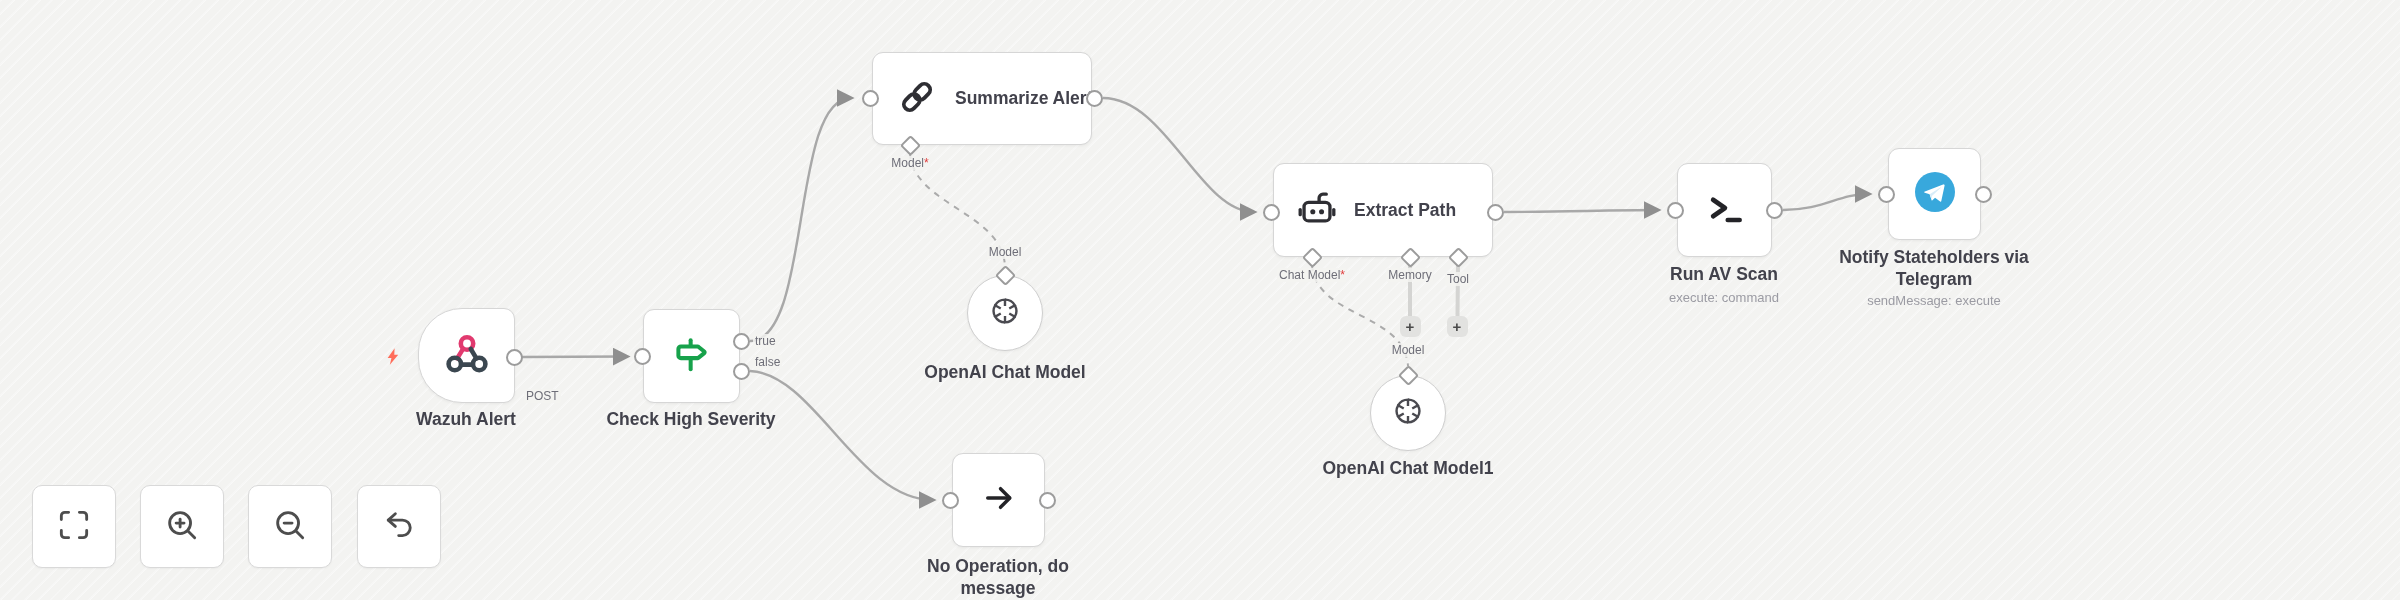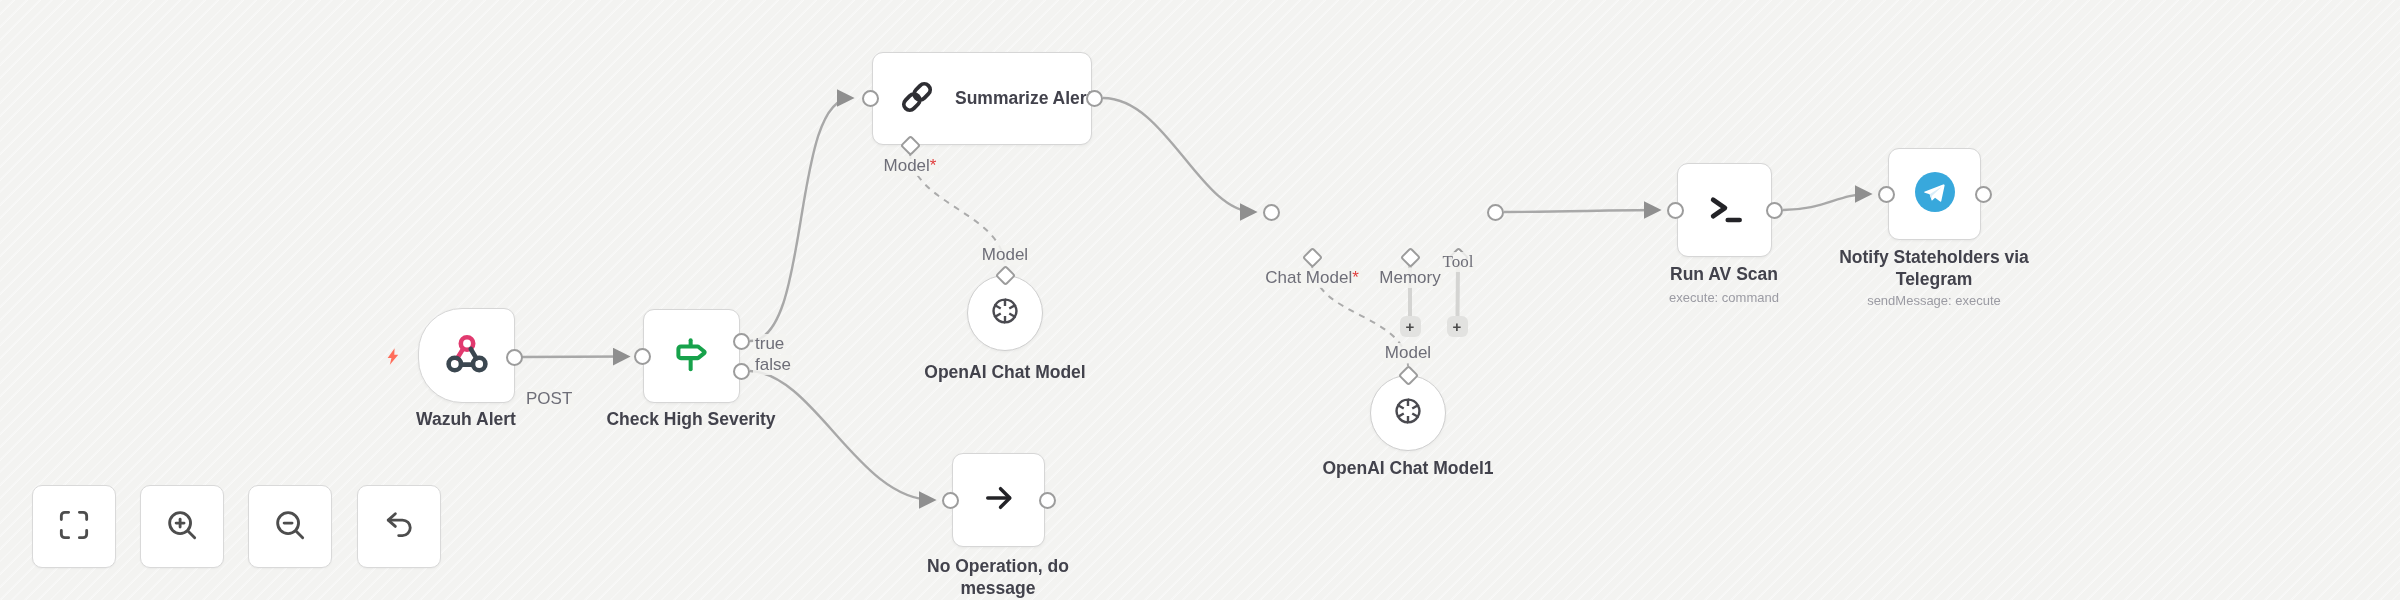--- a/index.html
+++ b/index.html
@@ -42,21 +42,21 @@
   }
   .endpoint{
     position:absolute;width:17px;height:17px;border-radius:50%;background:#fff;
     border:2.4px solid #9c9c9c;box-sizing:border-box;z-index:5;
   }
   .diamond{
     position:absolute;width:15px;height:15px;background:#fff;border:2.2px solid #9c9c9c;
     transform:rotate(45deg);border-radius:3px;box-sizing:border-box;z-index:5;
   }
   .port-label{
-    position:absolute;font-size:17px;color:#6e6e78;z-index:6;white-space:nowrap;
+    position:absolute;font-size:12px;color:#6e6e78;z-index:6;white-space:nowrap;
     background:rgba(243,243,241,.85);padding:0 2px;border-radius:2px;
   }
   .port-label.centered{transform:translateX(-50%);}
   .req{color:#e03c3c;}
   .plus-btn{
     position:absolute;width:21px;height:21px;border-radius:6px;background:#e2e2e0;
     color:#4b4b4b;display:flex;align-items:center;justify-content:center;
     font-size:15px;font-weight:700;z-index:6;border:none;line-height:1;
   }
   .bolt{position:absolute;z-index:4;}
@@ -155,28 +155,43 @@
           <path d="M24 8 A16 16 0 0 1 37.9 16 L30 20.5" transform="rotate(120 24 24)"></path>
           <path d="M24 8 A16 16 0 0 1 37.9 16 L30 20.5" transform="rotate(180 24 24)"></path>
           <path d="M24 8 A16 16 0 0 1 37.9 16 L30 20.5" transform="rotate(240 24 24)"></path>
           <path d="M24 8 A16 16 0 0 1 37.9 16 L30 20.5" transform="rotate(300 24 24)"></path>
         </g>
       </svg>
     </span>
   </div>
   <div class="node-label" style="left:905px;top:362px;width:200px;">OpenAI Chat Model</div>
 
+  <div class="node wide" style="left:1273px;top:163px;width:220px;height:94px;">
+    <span>
+      <svg width="42" height="42" viewBox="0 0 24 24">
+        <g fill="none" stroke="#2e2e33" stroke-width="1.9" stroke-linecap="round" stroke-linejoin="round">
+          <rect x="4.6" y="8.8" width="14.8" height="10.6" rx="2.6"></rect>
+          <path d="M13.2 8.8 V6.3 a2.2 2.2 0 0 1 2.2 -2.2 h1.9"></path>
+          <path d="M2.4 12.9 v2.9"></path>
+          <path d="M21.6 12.9 v2.9"></path>
+        </g>
+        <circle cx="9.6" cy="14.1" r="1.45" fill="#2e2e33"></circle>
+        <circle cx="14.6" cy="14.1" r="1.45" fill="#2e2e33"></circle>
+      </svg>
+    </span>
+    <span class="title-in">Extract Path</span>
+  </div>
   <div class="endpoint" style="left:1262.5px;top:203.5px;"></div>
   <div class="endpoint" style="left:1486.5px;top:203.5px;"></div>
   <div class="diamond" style="left:1304.5px;top:249.5px;"></div>
   <div class="diamond" style="left:1402.5px;top:249.5px;"></div>
   <div class="diamond" style="left:1450.5px;top:249.5px;"></div>
   <span class="port-label centered" style="left:1312px;top:268px;"><span>Chat Model</span><span class="req">*</span></span>
   <span class="port-label centered" style="left:1410px;top:268px;">Memory</span>
-  <span class="port-label centered" style="left:1458px;top:252px;font-family:Liberation Serif, serif;">Tool</span>
+  <span class="port-label centered" style="left:1458px;top:272px;">Tool</span>
   <button class="plus-btn" style="left:1399.5px;top:315.5px;">+</button>
   <button class="plus-btn" style="left:1446.5px;top:315.5px;">+</button>
 
   <span class="port-label centered" style="left:1408px;top:343px;">Model</span>
   <div class="diamond" style="left:1400.5px;top:367.5px;"></div>
   <div class="circle-node" style="left:1370px;top:375px;width:76px;height:76px;">
     <span>
       <svg width="34" height="34" viewBox="0 0 48 48">
         <g stroke="#4a4a50" stroke-width="3.4" fill="none">
           <path d="M24 8 A16 16 0 0 1 37.9 16 L30 20.5"></path>

